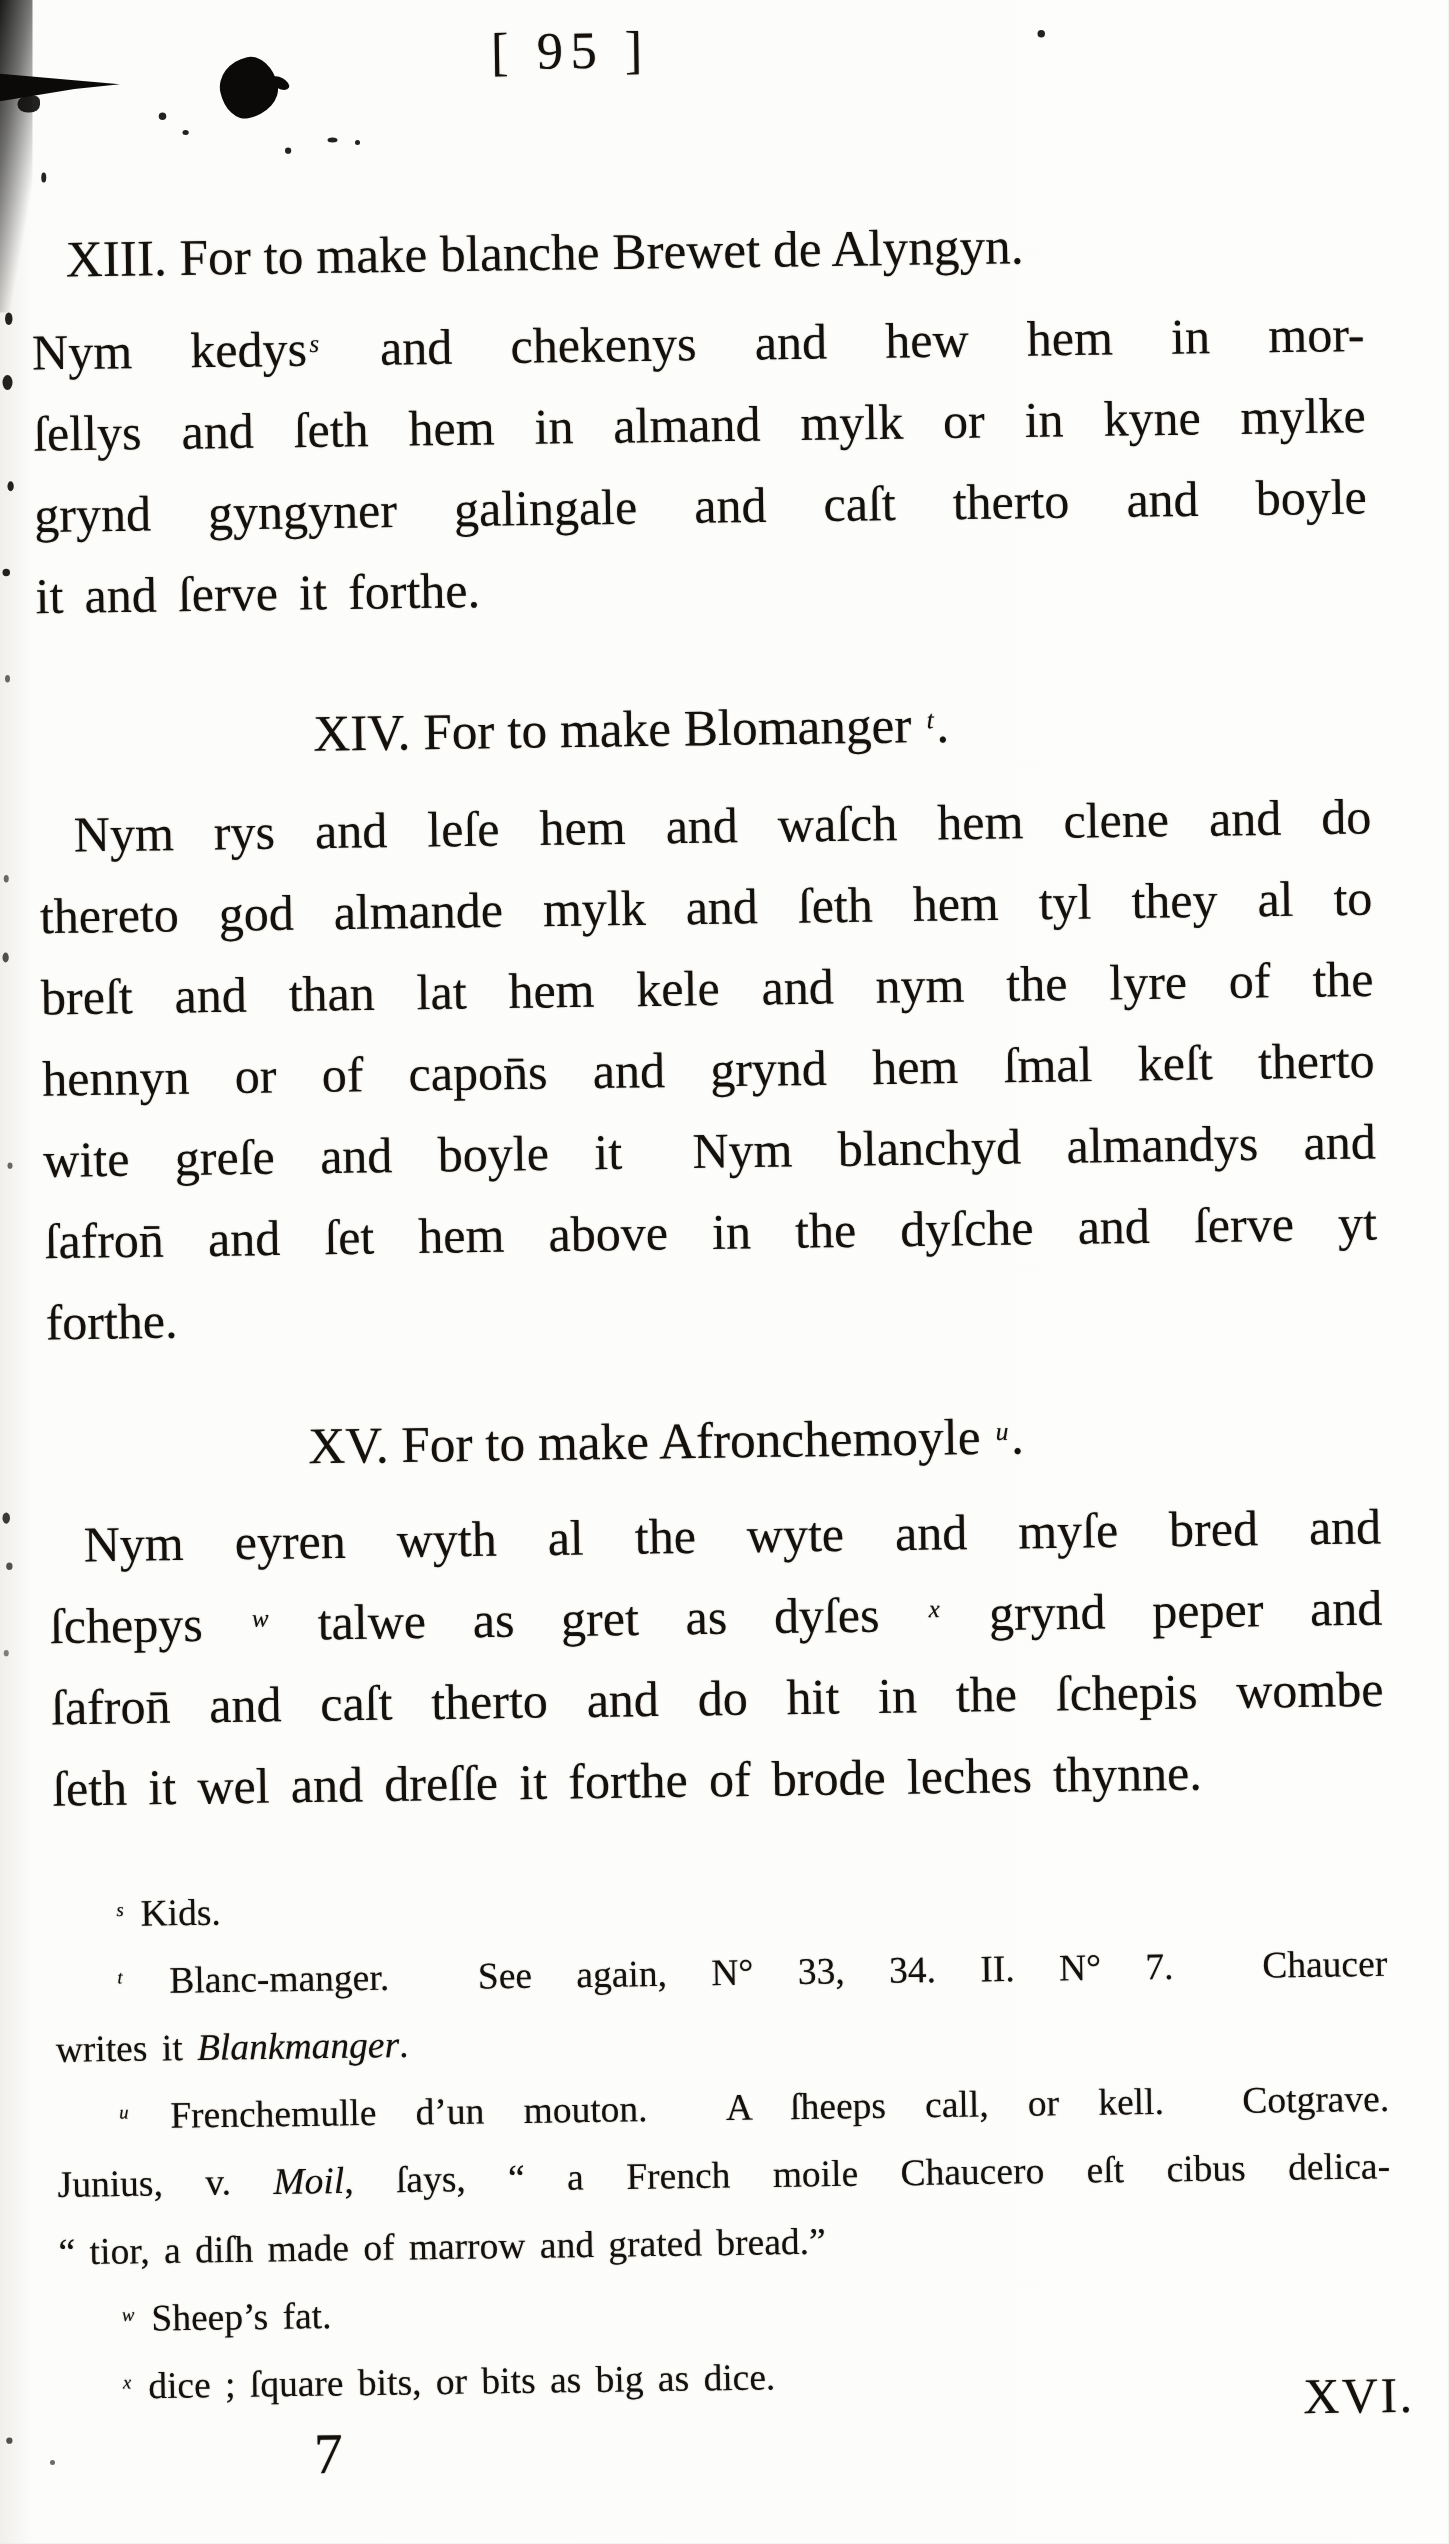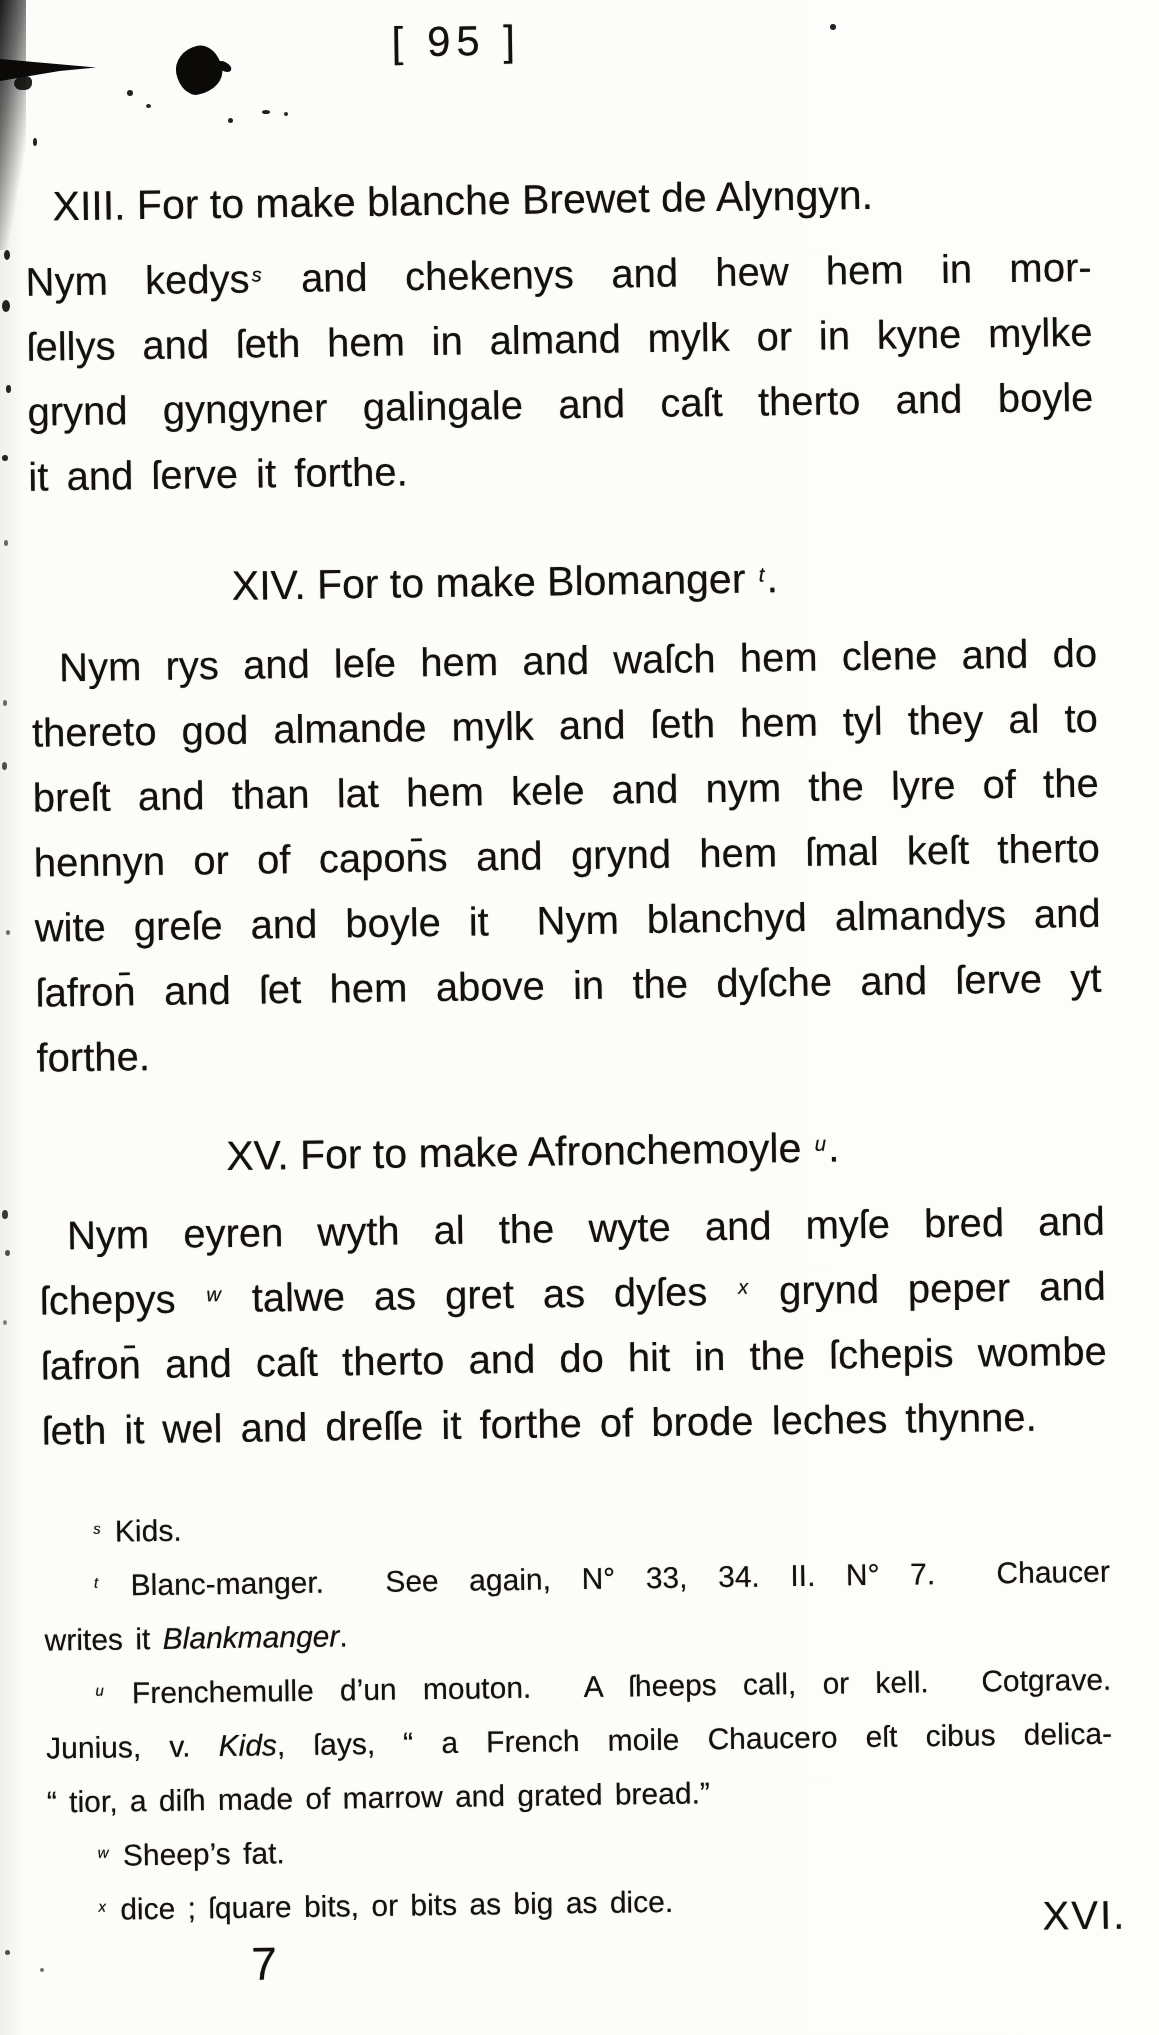--- a/index.html
+++ b/index.html
@@ -1,20 +1,20 @@
 <!DOCTYPE html>
 <html><head>
 <meta charset="utf-8">
 <style>
   html,body { margin:0; padding:0; background:#e8e8e6; }
   .page {
     position:relative; width:1159px; height:2035px;
     background:linear-gradient(to right, #f0efec 0px, #fcfcfa 26px, #fdfdfc 100%);
     overflow:hidden;
-    font-family:Liberation Sans, sans-serif;
+    font-family:Liberation Serif, serif;
     color:#14100c;
   }
   .content { position:absolute; inset:0; transform:rotate(-0.8deg); transform-origin:50% 50%; }
   .txt { text-shadow:0 0 1px rgba(25,18,10,0.55); }
 
   .header { position:absolute; top:16px; left:0; width:940px; text-align:center;
             font-size:42px; letter-spacing:6px; }
 
   .heading { position:absolute; font-size:41px; white-space:nowrap; }
   .heading.centered { white-space:normal; text-align:center; }
@@ -110,21 +110,21 @@
       <div class="line"><span>ſchepys </span><sup>w</sup><span> talwe as gret as dyſes </span><sup>x</sup><span> grynd peper and</span></div>
       <div class="line"><span>ſafron̄ and caſt therto and do hit in the ſchepis wombe</span></div>
       <div class="line left"><span>ſeth it wel and dreſſe it forthe of brode leches thynne.</span></div>
     </div>
 
     <div class="footnotes txt">
       <div class="fn-line first"><sup>s</sup><span> Kids.</span></div>
       <div class="fn-line first just"><sup>t</sup><span> Blanc-manger. &nbsp;See again, N° 33, 34. II. N° 7. &nbsp;Chaucer</span></div>
       <div class="fn-line"><span>writes it </span><i>Blankmanger</i><span>.</span></div>
       <div class="fn-line first just"><sup>u</sup><span> Frenchemulle d’un mouton. &nbsp;A ſheeps call, or kell. &nbsp;Cotgrave.</span></div>
-      <div class="fn-line just"><span>Junius, v. </span><i>Kids</i><span>, ſays, “ a French moile Chaucero eſt cibus delica-</span></div>
+      <div class="fn-line just"><span>Junius, v. </span><i>Moil</i><span>, ſays, “ a French moile Chaucero eſt cibus delica-</span></div>
       <div class="fn-line"><span>“ tior, a diſh made of marrow and grated bread.”</span></div>
       <div class="fn-line first"><sup>w</sup><span> Sheep’s fat.</span></div>
       <div class="fn-line first"><sup>x</sup><span> dice ; ſquare bits, or bits as big as dice.</span></div>
     </div>
 
     <div class="signature txt">7</div>
     <div class="catchword txt">XVI.</div>
 
   </div>
 </div>

